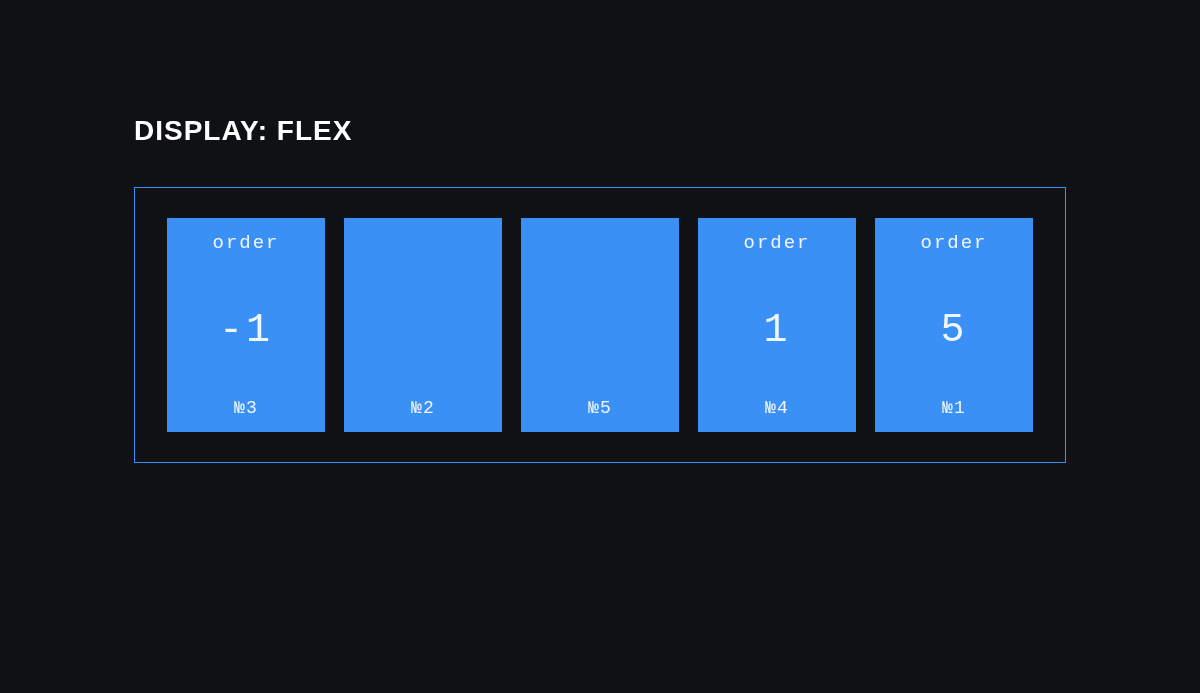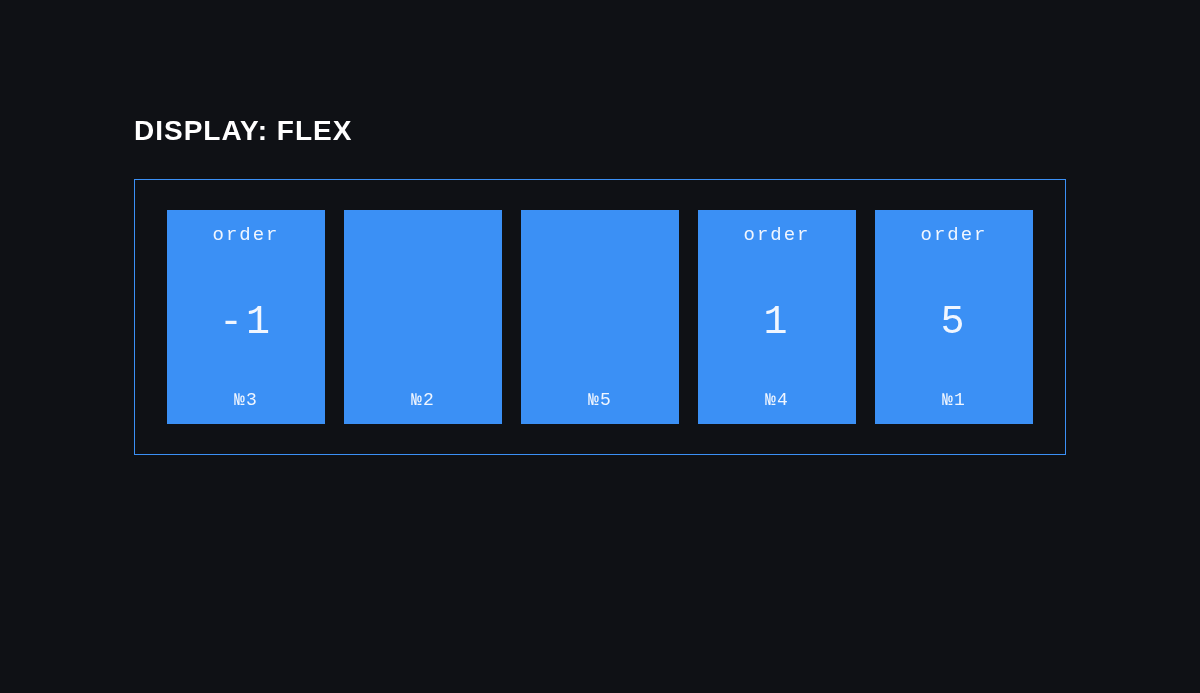--- a/index.html
+++ b/index.html
@@ -8,21 +8,21 @@
     background: #0f1115;
     font-family: -apple-system, "Helvetica Neue", Arial, sans-serif;
     color: #fff;
     padding: 115px 134px 0 134px;
   }
   .title {
     font-size: 28px;
     font-weight: 700;
     letter-spacing: 1px;
     text-transform: uppercase;
-    margin-bottom: 32px;
+    margin-bottom: 40px;
   }
   .flex-container {
     border: 1.5px solid #3b90f5;
     padding: 30px 32px;
     display: flex;
     justify-content: space-between;
     gap: 9px;
   }
   .flex-item {
     background: #3b90f5;

